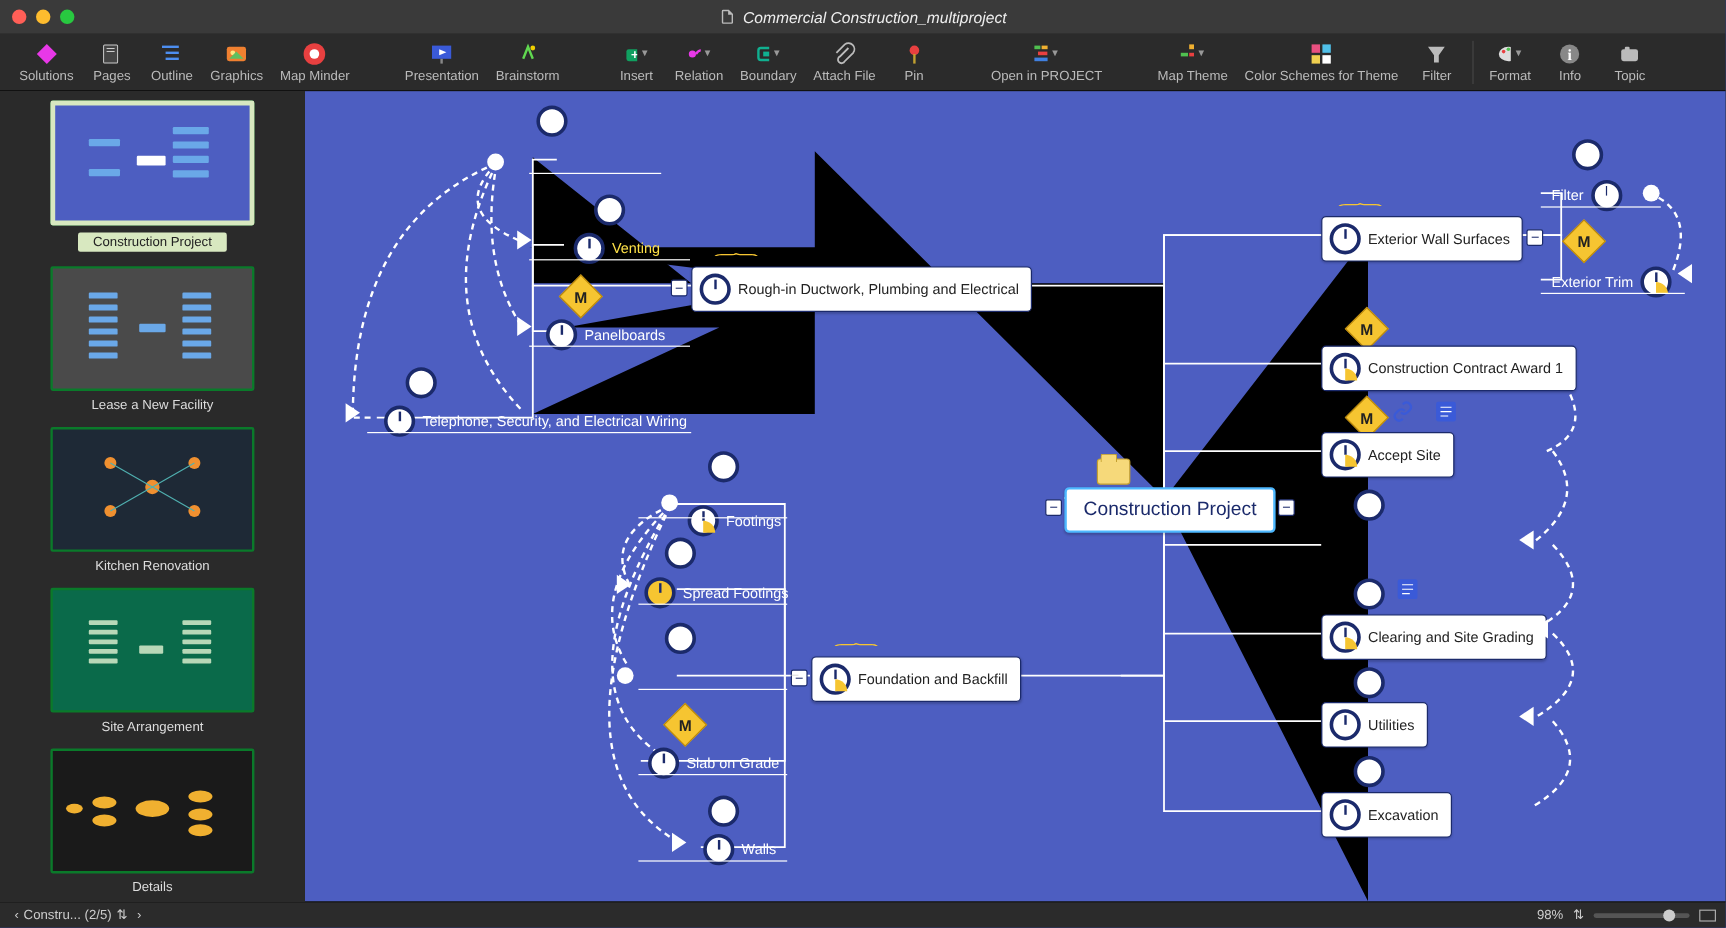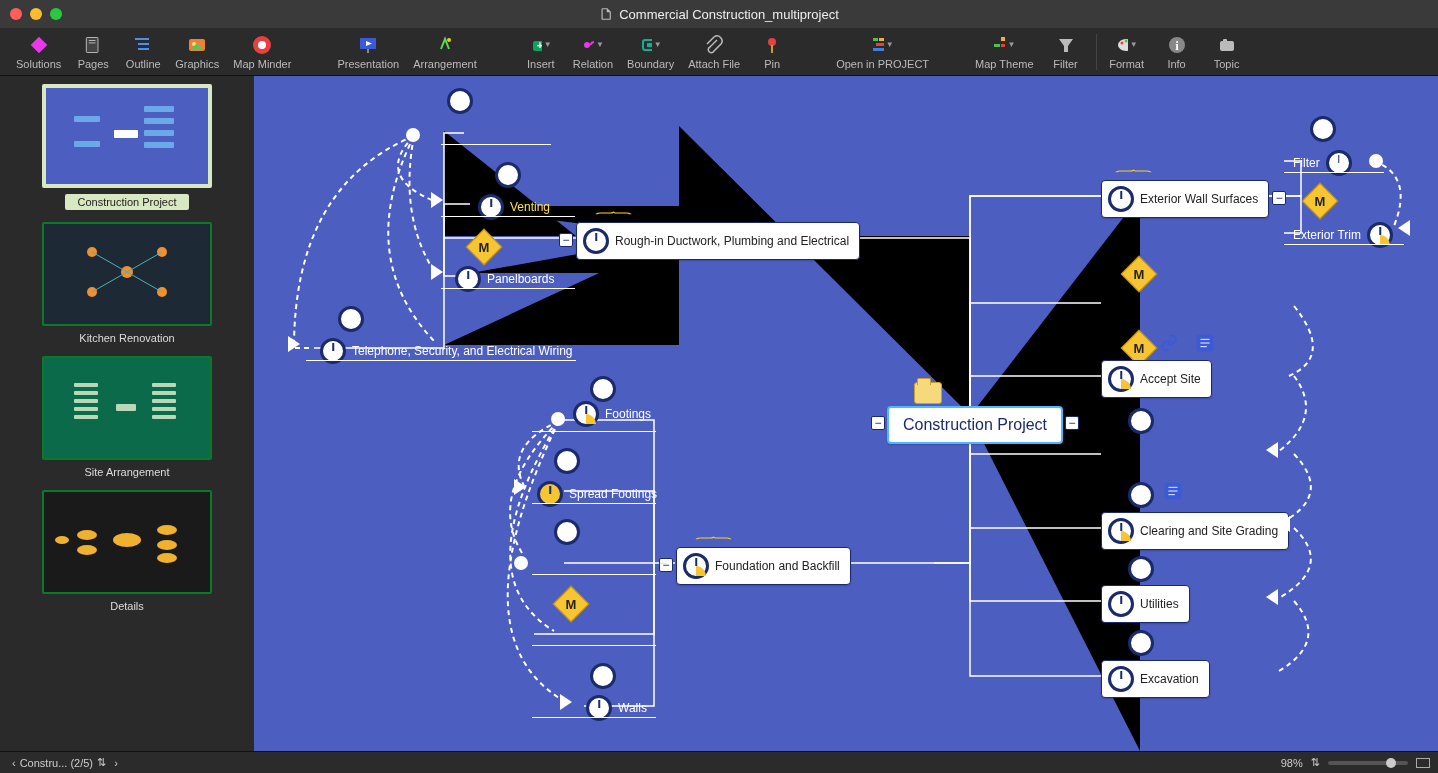--- a/index.html
+++ b/index.html
@@ -1,18 +1,18 @@
 <!DOCTYPE html>
 <html><head>
 <meta charset="utf-8">
 <style>
   * { box-sizing: border-box; margin: 0; padding: 0; }
   body { font-family: -apple-system, "Helvetica Neue", Arial, sans-serif; background: #1e1e1e; width:1438px; height:773px; overflow:hidden; color:#ddd; font-size:12px; }
   
-  .titlebar { height:28px; background:#3a3a3a; display:flex; align-items:center; padding:0 10px; position:relative; }
+  .titlebar { height:28px; background:#3a3a3a; display:flex; align-items:center; padding:0 10px; position:relative;font-style:italic; }
   .traffic { display:flex; gap:8px; }
   .traffic span { width:12px; height:12px; border-radius:50%; display:block; }
   .tl-close{background:#ff5f57;} .tl-min{background:#febc2e;} .tl-max{background:#28c840;}
   .titlebar .title { position:absolute; left:50%; transform:translateX(-50%); display:flex; align-items:center; gap:6px; color:#eee; font-size:13px; font-weight:500;}
   .title svg { width:14px; height:14px; }
   
   .toolbar { height:48px; background:#2b2b2b; display:flex; align-items:center; padding:0 10px; gap:2px; border-bottom:1px solid #111;}
   .tool { display:flex; flex-direction:column; align-items:center; justify-content:center; min-width:48px; padding:2px 6px; cursor:pointer; color:#bbb; font-size:11px; gap:2px;}
   .tool .ico { width:22px; height:22px; display:flex; align-items:center; justify-content:center; }
   .tool-group-sep { width:1px; height:36px; background:#444; margin:0 4px;}
@@ -127,21 +127,21 @@
       </div>
       <span>Presentation</span>
     </div>
   <div class="tool">
       <div class="ico">
         <svg width="20" height="20">
           <path d="M6 14 L10 4 L14 14" stroke="#60d850" stroke-width="2" fill="none"></path>
           <circle cx="14" cy="5" r="2" fill="#f0d000"></circle>
         </svg>
       </div>
-      <span>Arrangement</span>
+      <span>Brainstorm</span>
     </div>
   <div style="flex:0 0 30px"></div>
   <div class="tool">
       <div class="ico" style="display:flex;align-items:center;">
         <svg width="20" height="20">
           <rect x="3" y="6" width="14" height="10" rx="2" fill="#10a060"></rect>
           <text x="10" y="14" text-anchor="middle" fill="#fff" font-size="11" font-weight="bold">+</text>
         </svg>
         <span class="dropdown-caret">▼</span>
       </div>
@@ -202,20 +202,31 @@
       <div class="ico" style="display:flex;align-items:center;">
         <svg width="22" height="18">
           <rect x="8" y="1" width="6" height="4" fill="#f0b030"></rect>
           <rect x="1" y="8" width="6" height="3" fill="#50c050"></rect>
           <rect x="8" y="8" width="6" height="3" fill="#e84040"></rect>
           <rect x="15" y="8" width="6" height="3" fill="#4080e0"></rect>
         </svg>
         <span class="dropdown-caret">▼</span>
       </div>
       <span>Map Theme</span>
+    </div>
+  <div class="tool">
+      <div class="ico">
+        <svg width="20" height="20">
+          <rect x="2" y="2" width="7" height="7" fill="#e85080"></rect>
+          <rect x="11" y="2" width="7" height="7" fill="#50c0e8"></rect>
+          <rect x="2" y="11" width="7" height="7" fill="#f0d050"></rect>
+          <rect x="11" y="11" width="7" height="7" fill="#fff"></rect>
+        </svg>
+      </div>
+      <span>Color Schemes for Theme</span>
     </div>
   <div class="tool">
       <div class="ico">
         <svg width="18" height="18" fill="#bbb">
           <polygon points="2,3 16,3 11,10 11,16 7,16 7,10"></polygon>
         </svg>
       </div>
       <span>Filter</span>
     </div>
   <div class="tool-group-sep"></div>
@@ -258,20 +269,38 @@
       <div class="thumb selected" style="background:#4d5ec1">
         <div class="mini" style="left:70px;top:44px;width:24px;height:8px;background:#fff;"></div>
         <div class="mini" style="left:100px;top:20px;width:30px;height:6px;"></div>
         <div class="mini" style="left:100px;top:32px;width:30px;height:6px;"></div>
         <div class="mini" style="left:100px;top:44px;width:30px;height:6px;"></div>
         <div class="mini" style="left:100px;top:56px;width:30px;height:6px;"></div>
         <div class="mini" style="left:30px;top:30px;width:26px;height:6px;"></div>
         <div class="mini" style="left:30px;top:55px;width:26px;height:6px;"></div>
       </div>
       <div class="thumb-label">Construction Project</div>
+    </div>
+    <div class="thumb-wrap">
+      <div class="thumb" style="background:#4a4a4a">
+        <div class="mini" style="left:72px;top:46px;width:22px;height:7px;"></div>
+        <div class="mini" style="left:30px;top:20px;width:24px;height:5px;"></div>
+          <div class="mini" style="left:30px;top:30px;width:24px;height:5px;"></div>
+          <div class="mini" style="left:30px;top:40px;width:24px;height:5px;"></div>
+          <div class="mini" style="left:30px;top:50px;width:24px;height:5px;"></div>
+          <div class="mini" style="left:30px;top:60px;width:24px;height:5px;"></div>
+          <div class="mini" style="left:30px;top:70px;width:24px;height:5px;"></div>
+        <div class="mini" style="left:108px;top:20px;width:24px;height:5px;"></div>
+          <div class="mini" style="left:108px;top:30px;width:24px;height:5px;"></div>
+          <div class="mini" style="left:108px;top:40px;width:24px;height:5px;"></div>
+          <div class="mini" style="left:108px;top:50px;width:24px;height:5px;"></div>
+          <div class="mini" style="left:108px;top:60px;width:24px;height:5px;"></div>
+          <div class="mini" style="left:108px;top:70px;width:24px;height:5px;"></div>
+      </div>
+      <div class="thumb-label">Lease a New Facility</div>
     </div>
     <div class="thumb-wrap">
       <div class="thumb" style="background:#1e2936">
         <svg width="170" height="104" style="position:absolute;">
           <circle cx="85" cy="50" r="6" fill="#f09030"></circle>
           <circle cx="50" cy="30" r="5" fill="#f09030"></circle>
             <circle cx="50" cy="70" r="5" fill="#f09030"></circle>
           <circle cx="120" cy="30" r="5" fill="#f09030"></circle>
             <circle cx="120" cy="70" r="5" fill="#f09030"></circle>
           <line x1="85" y1="50" x2="50" y2="30" stroke="#50b0b0"></line>
@@ -421,21 +450,21 @@
     <div class="arrowhead" style="left:32px;top:262px;transform:rotate(-90deg);"></div>
 
     <div class="brace" style="left:450px;top:445px;">︷</div>
     <div class="node" style="left:422px;top:471px;">
       <div class="clock partial"></div>
       <span>Foundation and Backfill</span>
       <div class="collapse" style="left:-18px;top:10px;">−</div>
     </div>
 
     <div class="floating-clock" style="left:336px;top:300px;"></div>
-    <div class="node" style="left:313px;top:320px;border:none;background:transparent;box-shadow:none;color:#fff;">
+    <div class="node" style="left:313px;top:340px;border:none;background:transparent;box-shadow:none;color:#fff;">
       <div class="clock partial"></div>
       <span>Footings</span>
     </div>
     <div style="position:absolute;left:278px;top:355px;width:124px;height:1px;background:#fff;"></div>
     <div class="dot" style="left:297px;top:336px;"></div>
 
     <div class="floating-clock" style="left:300px;top:372px;"></div>
     <div class="node" style="left:277px;top:400px;border:none;background:transparent;box-shadow:none;color:#fff;">
       <div class="clock" style="background:#f6c531;"></div>
       <span>Spread Footings</span>
@@ -444,20 +473,24 @@
     <div class="arrowhead" style="left:258px;top:405px;transform:rotate(-90deg);"></div>
 
     <div class="floating-clock" style="left:300px;top:443px;"></div>
     <div style="position:absolute;left:278px;top:498px;width:124px;height:1px;background:#fff;"></div>
     <div class="dot" style="left:260px;top:480px;"></div>
     <div class="collapse" style="position:absolute;left:405px;top:480px;">−</div>
 
     <div class="milestone-badge" style="left:304px;top:515px;">
         <span>M</span>
       </div>
+    <div class="node" style="left:280px;top:542px;border:none;background:transparent;box-shadow:none;color:#fff;">
+      <div class="clock"></div>
+      <span>Slab on Grade</span>
+    </div>
     <div style="position:absolute;left:278px;top:569px;width:124px;height:1px;background:#fff;"></div>
 
     <div class="floating-clock" style="left:336px;top:587px;"></div>
     <div class="node" style="left:326px;top:614px;border:none;background:transparent;box-shadow:none;color:#fff;">
       <div class="clock"></div>
       <span>Walls</span>
     </div>
     <div style="position:absolute;left:278px;top:641px;width:124px;height:1px;background:#fff;"></div>
     <div class="arrowhead" style="left:304px;top:620px;transform:rotate(-90deg);"></div>
 
@@ -482,20 +515,24 @@
     <div class="node" style="left:1033px;top:141px;border:none;background:transparent;box-shadow:none;color:#fff;flex-direction:row-reverse;">
       <div class="clock partial"></div>
       <span>Exterior Trim</span>
     </div>
     <div style="position:absolute;left:1030px;top:168px;width:120px;height:1px;background:#fff;"></div>
     <div class="arrowhead" style="left:1142px;top:146px;transform:rotate(90deg);"></div>
 
     <div class="milestone-badge" style="left:872px;top:185px;">
         <span>M</span>
       </div>
+    <div class="node" style="left:847px;top:212px;">
+      <div class="clock partial"></div>
+      <span>Construction Contract Award 1</span>
+    </div>
 
     <div class="milestone-badge" style="left:872px;top:259px;">
         <span>M</span>
       </div>
     <svg class="link-ico" style="left:906px;top:258px;" viewBox="0 0 24 24" fill="#3a5ad8">
         <path d="M10 13a5 5 0 007 0l3-3a5 5 0 00-7-7l-1 1M14 11a5 5 0 00-7 0l-3 3a5 5 0 007 7l1-1" stroke="#3a5ad8" stroke-width="2.5" fill="none"></path>
       </svg>
     <svg class="note-ico" style="left:940px;top:256px;width:22px;height:22px;" viewBox="0 0 24 24">
         <rect x="3" y="3" width="18" height="18" rx="2" fill="#3a5ad8"></rect>
         <line x1="7" y1="8" x2="17" y2="8" stroke="#fff"></line>

